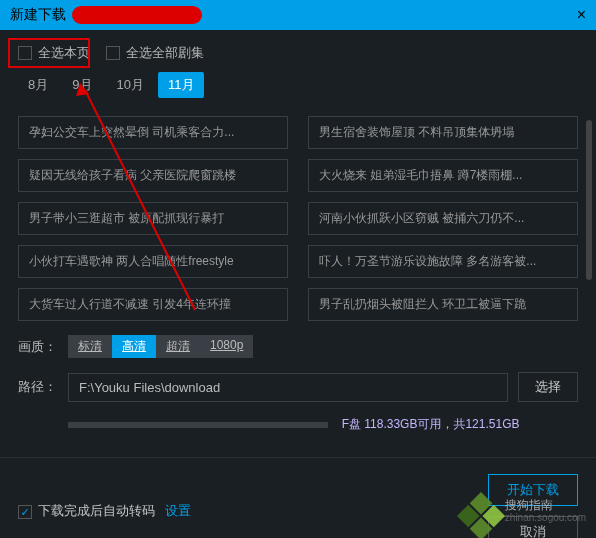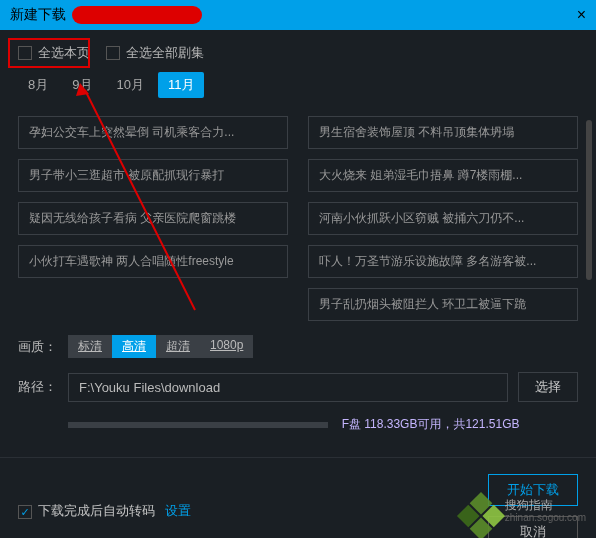--- a/index.html
+++ b/index.html
@@ -72,23 +72,24 @@
   <div class="tabs">
     <div class="tab">8月</div>
     <div class="tab">9月</div>
     <div class="tab">10月</div>
     <div class="tab active">11月</div>
   </div>
 
   <div class="video-grid">
     <div class="video-col">
       <div class="video-item">孕妇公交车上突然晕倒 司机乘客合力...</div>
+      <div class="video-item">疑因无线给孩子看病 父亲医院爬窗跳楼</div>
       <div class="video-item">男子带小三逛超市 被原配抓现行暴打</div>
-      <div class="video-item">疑因无线给孩子看病 父亲医院爬窗跳楼</div>
       <div class="video-item">小伙打车遇歌神 两人合唱随性freestyle</div>
+      <div class="video-item">大货车过人行道不减速 引发4年连环撞</div>
     </div>
     <div class="video-col">
       <div class="video-item">男生宿舍装饰屋顶 不料吊顶集体坍塌</div>
       <div class="video-item">大火烧来 姐弟湿毛巾捂鼻 蹲7楼雨棚...</div>
       <div class="video-item">河南小伙抓跃小区窃贼 被捅六刀仍不...</div>
       <div class="video-item">吓人！万圣节游乐设施故障 多名游客被...</div>
       <div class="video-item">男子乱扔烟头被阻拦人 环卫工被逼下跪</div>
     </div>
   </div>
 

